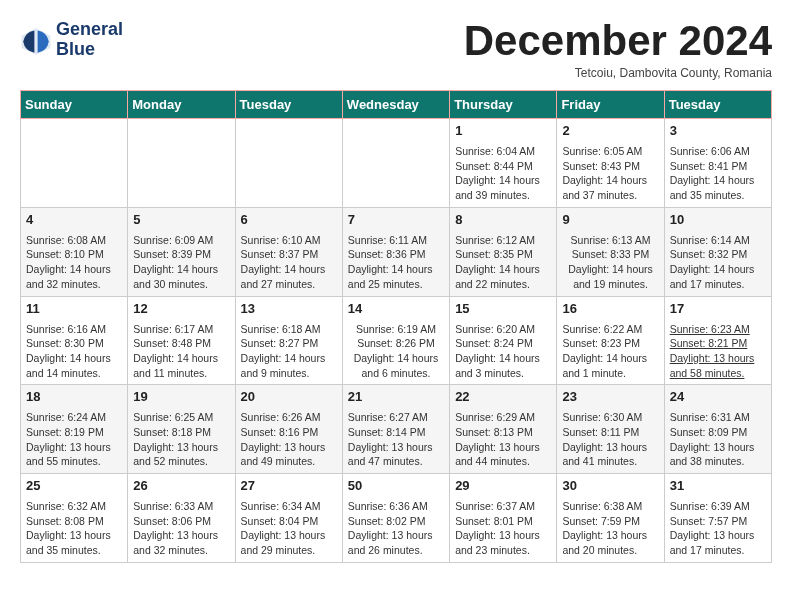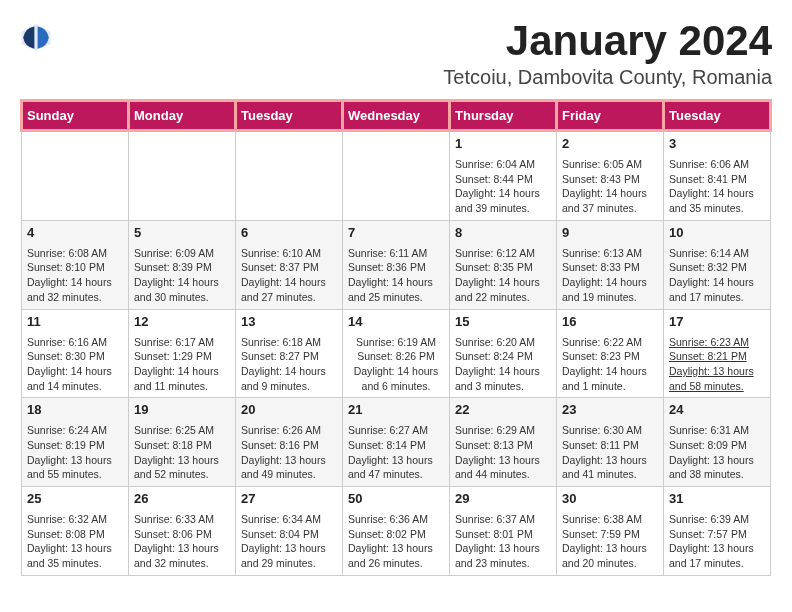--- a/index.html
+++ b/index.html
@@ -37,37 +37,37 @@
     .title-block {
       text-align: right;
     }
     .calendar-title {
       font-size: 42px;
       font-weight: bold;
       color: #222;
       line-height: 1;
     }
     .calendar-subtitle {
-      font-size: 20px;
+      font-size: 12px;
       color: #444;
       margin-top: 4px;
     }
     table {
       width: 100%;
       border-collapse: collapse;
       font-size: 11px;
     }
     thead th {
-      background: #be185d;
+      background: #0f766e;
       color: #fff;
       padding: 6px 4px;
       text-align: left;
       font-size: 13px;
       font-weight: bold;
-      border: 3px solid #fca5a5;
+      border: 1px solid #fca5a5;
     }
     tbody td {
       border: 1px solid #ccc;
       vertical-align: top;
       padding: 4px 5px;
       width: 107px;
       min-height: 70px;
       background: #fff;
     }
     tbody tr:nth-child(even) td {
@@ -94,23 +94,27 @@
 <body>
 
 <div class="header">
   <div class="logo">
     <svg class="logo-icon" viewBox="0 0 40 40">
       <rect x="0" y="0" width="40" height="40" fill="white"></rect>
       <polygon points="20,5 38,15 38,30 20,38 2,30 2,15" fill="#2a6abf" opacity="0.15"></polygon>
       <path d="M22,8 Q34,10 36,22 Q34,34 22,36 L22,8Z" fill="#2a6abf"></path>
       <path d="M18,8 Q6,10 4,22 Q6,34 18,36 L18,8Z" fill="#1a3a6b"></path>
     </svg>
+    <div class="logo-text">
+      <span>General</span>
+      <span>Blue</span>
+    </div>
   </div>
   <div class="title-block">
-    <div class="calendar-title">January 2024</div>
+    <div class="calendar-title">December 2024</div>
     <div class="calendar-subtitle">Tetcoiu, Dambovita County, Romania</div>
   </div>
 </div>
 
 <table>
   <thead>
     <tr>
     <th>Sunday</th>
         <th>Monday</th>
         <th>Tuesday</th>
@@ -171,42 +175,42 @@
 Daylight: 14 hours and 25 minutes.</div>
         </td>
         <td>
           <span class="day-num">8</span>
           <div class="day-info" style="white-space: pre-line;">Sunrise: 6:12 AM
 Sunset: 8:35 PM
 Daylight: 14 hours and 22 minutes.</div>
         </td>
         <td>
           <span class="day-num">9</span>
-          <div class="day-info" style="white-space: pre-line;">Sunrise: 6:13 AM
+          <div class="day-info" style="white-space: pre-line; text-align: center;">Sunrise: 6:13 AM
 Sunset: 8:33 PM
 Daylight: 14 hours and 19 minutes.</div>
         </td>
         <td>
           <span class="day-num">10</span>
           <div class="day-info" style="white-space: pre-line;">Sunrise: 6:14 AM
 Sunset: 8:32 PM
 Daylight: 14 hours and 17 minutes.</div>
         </td>
       </tr>
       <tr>
         <td>
           <span class="day-num">11</span>
           <div class="day-info" style="white-space: pre-line;">Sunrise: 6:16 AM
 Sunset: 8:30 PM
 Daylight: 14 hours and 14 minutes.</div>
         </td>
         <td>
           <span class="day-num">12</span>
           <div class="day-info" style="white-space: pre-line;">Sunrise: 6:17 AM
-Sunset: 1:29 PM
+Sunset: 8:48 PM
 Daylight: 14 hours and 11 minutes.</div>
         </td>
         <td>
           <span class="day-num">13</span>
           <div class="day-info" style="white-space: pre-line;">Sunrise: 6:18 AM
 Sunset: 8:27 PM
 Daylight: 14 hours and 9 minutes.</div>
         </td>
         <td>
           <span class="day-num">14</span>

